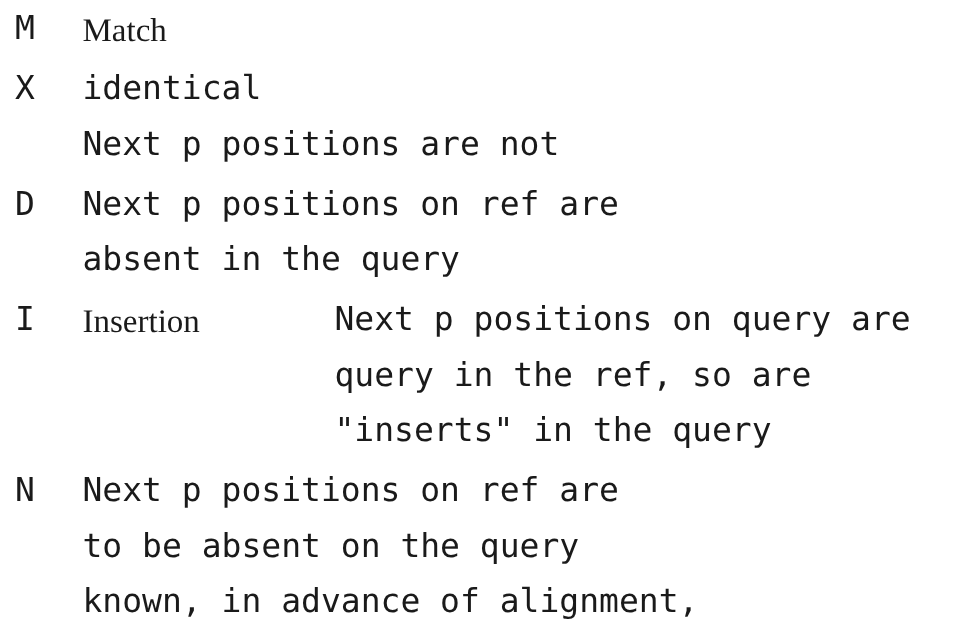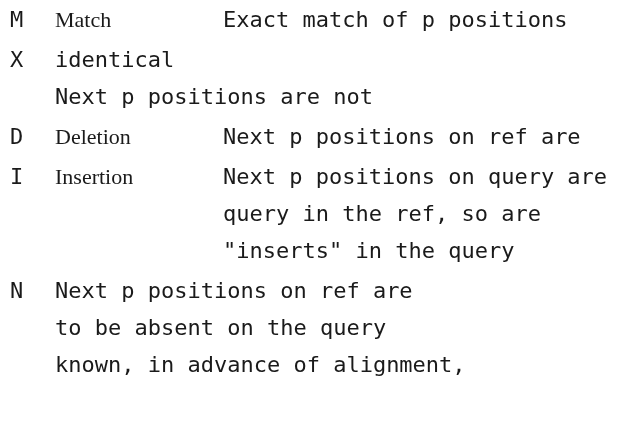--- a/index.html
+++ b/index.html
@@ -48,38 +48,35 @@
   }
 </style>
 </head>
 <body>
 
 <div class="doc">
 
   <div class="row">
     <div class="col-code">M</div>
     <div class="col-name">Match</div>
-    <div class="col-desc">
-      <div class="desc-line">Exact match of p positions</div>
-    </div>
   </div>
 
   <div class="row">
     <div class="col-code">X</div>
     <div class="col-desc">
       <div class="desc-line">identical</div>
       <div class="desc-line">Next p positions are not</div>
     </div>
   </div>
 
   <div class="row">
     <div class="col-code">D</div>
-    <div class="col-name">Deletion</div>
     <div class="col-desc">
       <div class="desc-line">Next p positions on ref are</div>
+      <div class="desc-line">absent in the query</div>
     </div>
   </div>
 
   <div class="row">
     <div class="col-code">I</div>
     <div class="col-name">Insertion</div>
     <div class="col-desc">
       <div class="desc-line">Next p positions on query are</div>
       <div class="desc-line">query in the ref, so are</div>
       <div class="desc-line">"inserts" in the query</div>

